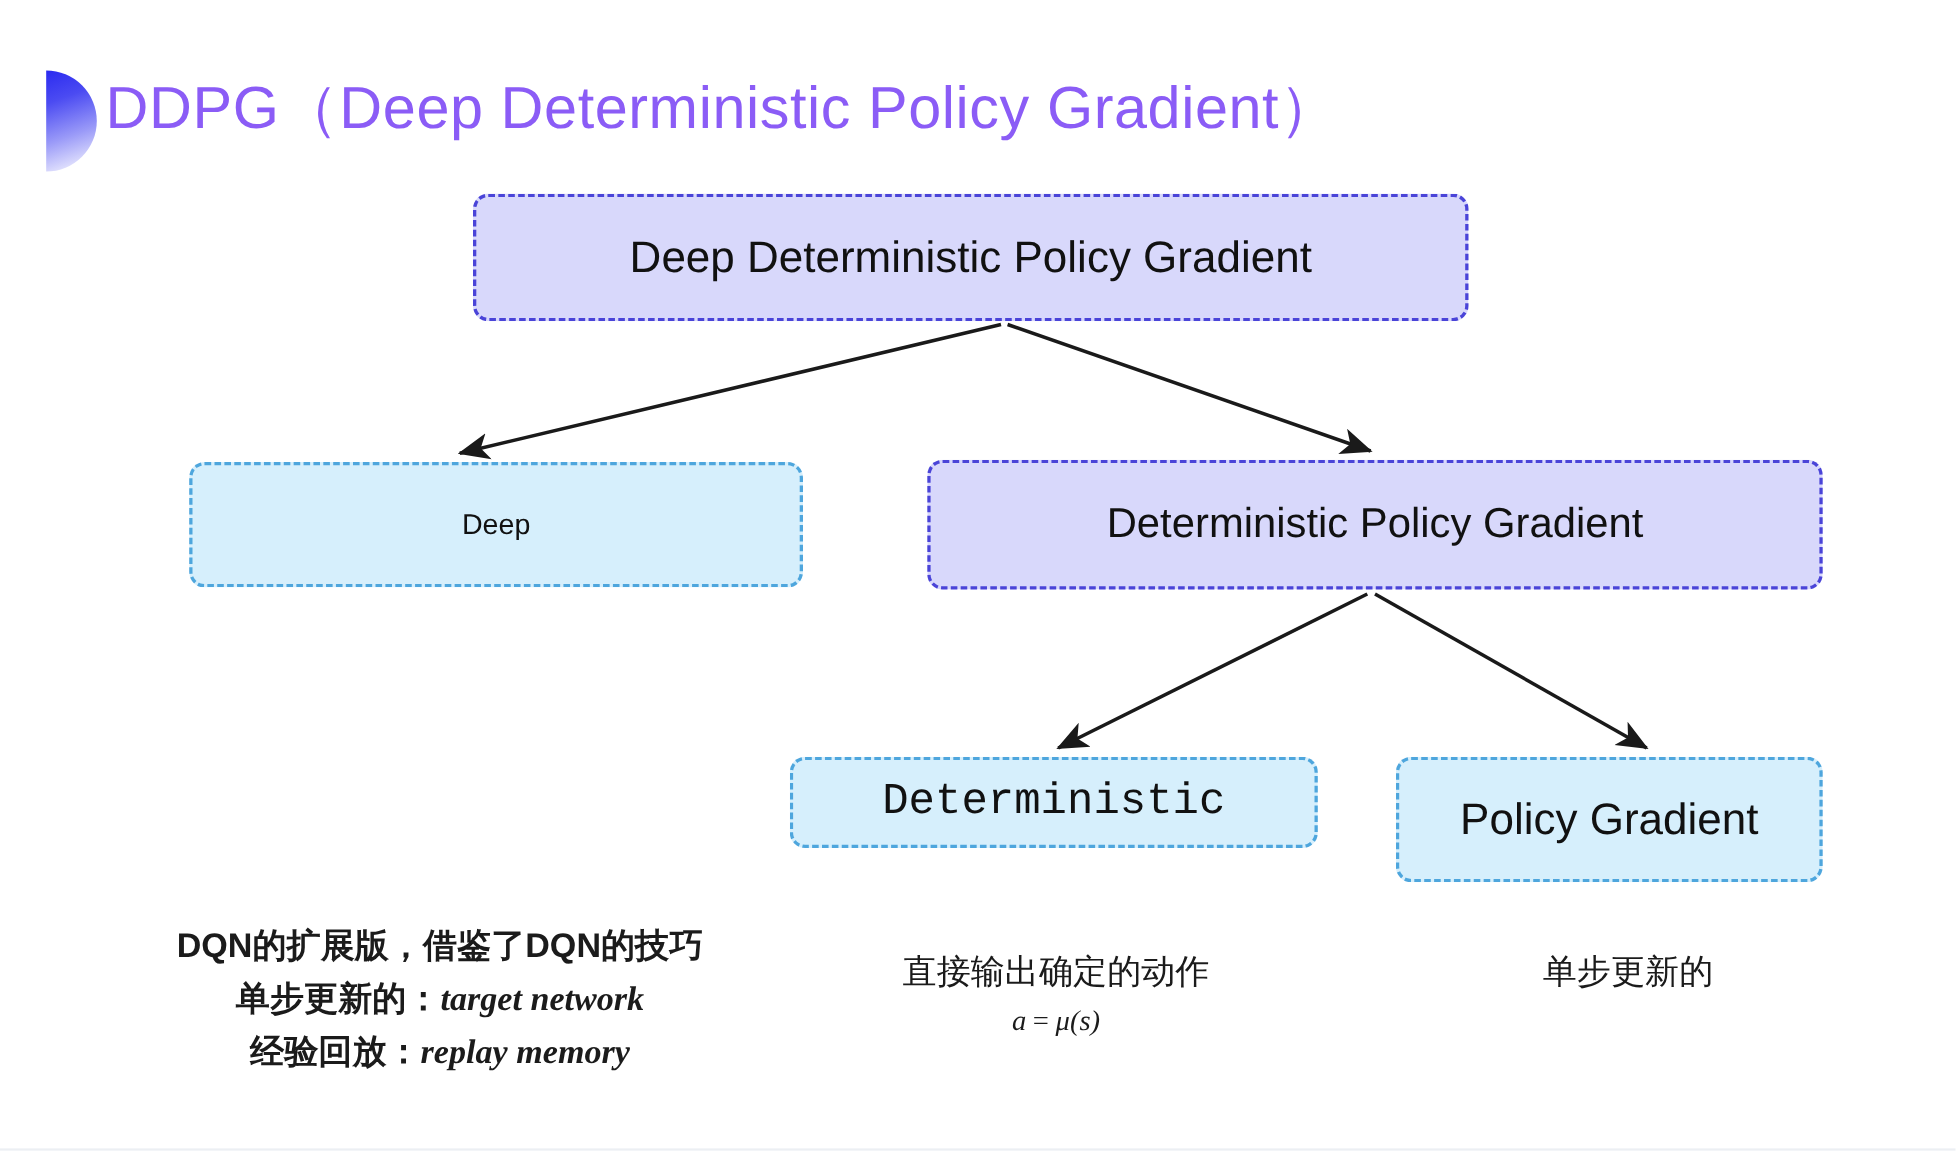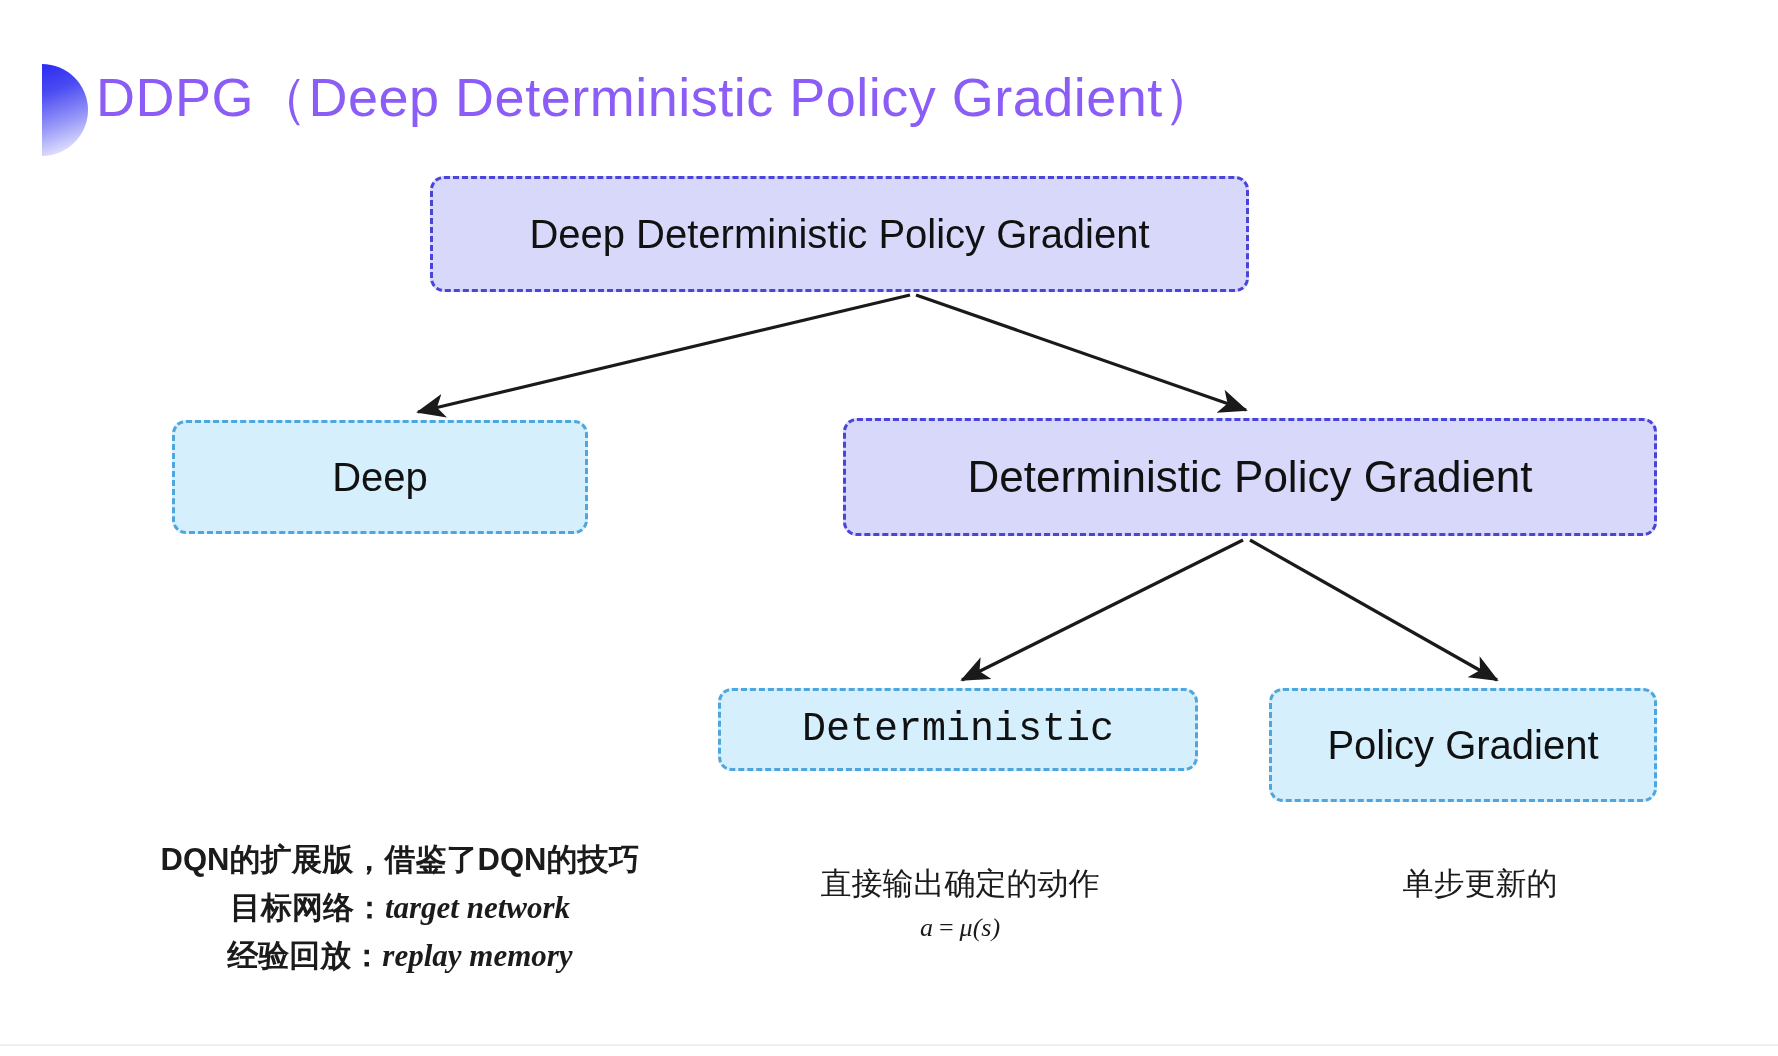--- a/index.html
+++ b/index.html
@@ -70,33 +70,33 @@
     background: #d8d8fb;
     border: 3px dashed #4a44d8;
   }
   .node.cyan {
     background: #d6effc;
     border: 3px dashed #4ea6dd;
   }
 
   #node-root {
     left: 430px; top: 176px;
-    width: 819px; height: 116px;
+    width: 905px; height: 116px;
     font-size: 40px;
   }
   #node-deep {
     left: 172px; top: 420px;
-    width: 416px; height: 114px;
-    font-size: 40px;
+    width: 558px; height: 114px;
+    font-size: 26px;
     text-align: right;
   }
   #node-dpg {
     left: 843px; top: 418px;
     width: 814px; height: 118px;
-    font-size: 44px;
+    font-size: 38px;
   }
   #node-det {
     left: 718px; top: 688px;
     width: 480px; height: 83px;
     font-size: 40px;
     font-family: Liberation Mono, monospace;
   }
   #node-pg {
     left: 1269px; top: 688px;
     width: 388px; height: 114px;
@@ -185,21 +185,21 @@
   <div id="node-deep" class="node cyan">Deep</div>
 
   <div id="node-dpg" class="node purple">Deterministic Policy Gradient</div>
 
   <div id="node-det" class="node cyan">Deterministic</div>
 
   <div id="node-pg" class="node cyan">Policy Gradient</div>
 
   <div id="annot-left" class="annot">
     <span class="ln cjk">DQN的扩展版，借鉴了DQN的技巧</span>
-    <span class="ln"><span class="cjk">目标网络：</span><span class="mathital">target network</span></span>
+    <span class="ln"><span class="cjk">单步更新的：</span><span class="mathital">target network</span></span>
     <span class="ln"><span class="cjk">经验回放：</span><span class="mathital">replay memory</span></span>
   </div>
 
   <div id="annot-mid" class="annot">
     <span class="ln cjk">直接输出确定的动作</span>
     <span class="ln eq"><span>a</span><span class="op">=</span><span>μ(s)</span></span>
   </div>
 
   <div id="annot-right" class="annot">
     <span class="ln cjk">单步更新的</span>

